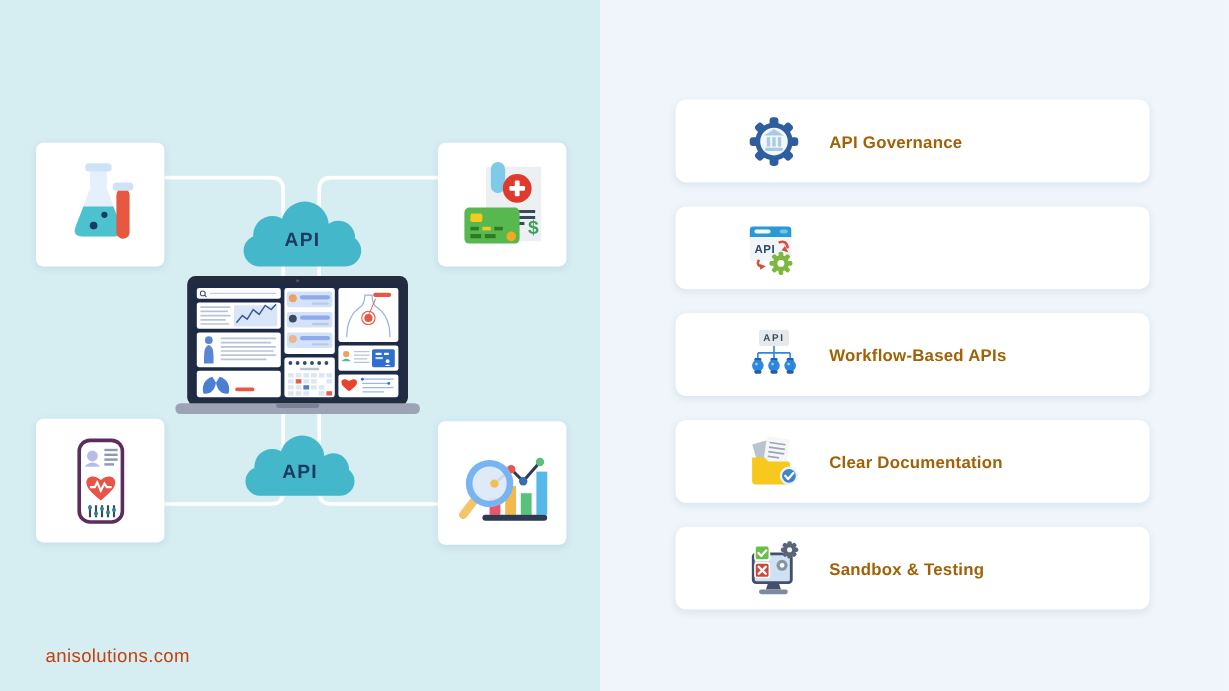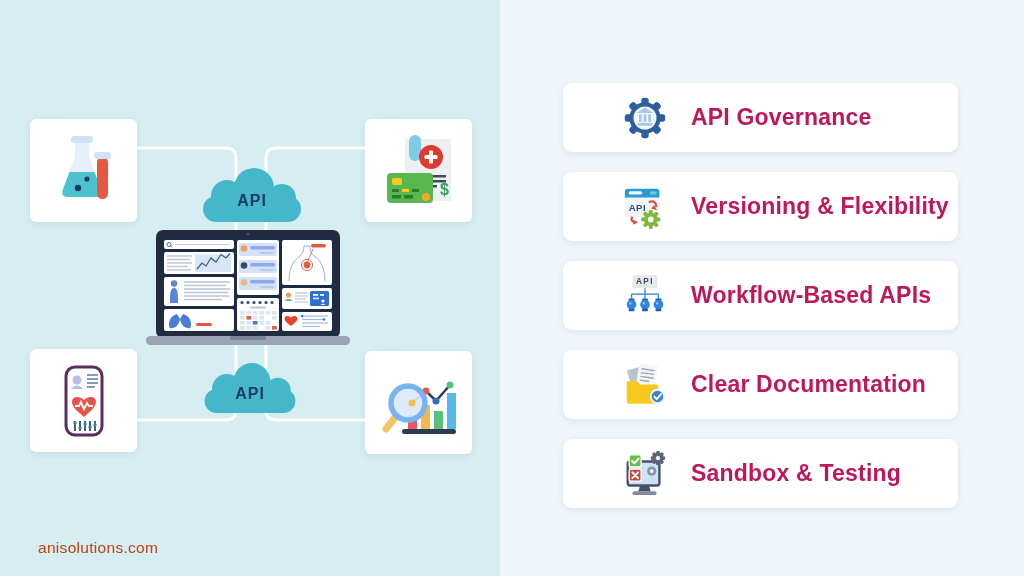--- a/index.html
+++ b/index.html
@@ -26,21 +26,21 @@
 
   .laptop { position:absolute; left:146px; top:227px; width:204px; height:122px; }
 
   .footer-text { position:absolute; left:38px; top:539px; font-size:15.5px; color:#c2410c; letter-spacing:.3px; }
 
   
   .right-panel { position:absolute; left:500px; top:0; width:524px; height:576px; }
   .feature-card { position:absolute; left:63px; width:395px; height:69px; background:#ffffff; border-radius:9px;
                   box-shadow:0 2px 6px rgba(110,140,175,.16); display:flex; align-items:center; padding-left:57px; }
   .feature-card .icon-box { width:50px; height:50px; flex:0 0 50px; margin-right:21px; display:flex; align-items:center; justify-content:center; }
-  .feature-label { font-size:23px; font-weight:600; color:#be185d; letter-spacing:.2px; }
+  .feature-label { font-size:14px; font-weight:600; color:#a16207; letter-spacing:.2px; }
   .fc-1 { top:83px; }  .fc-2 { top:172px; }  .fc-3 { top:261px; }  .fc-4 { top:350px; }  .fc-5 { top:439px; }
 </style>
 </head>
 <body>
 
 <div class="canvas">
 
   <div class="left-panel">
 
     <svg class="connectors" viewBox="0 0 500 576">
@@ -317,21 +317,20 @@
           <g fill="#7cb83e">
             <rect x="29" y="28" width="4" height="20" rx="1.5"></rect>
             <rect x="29" y="28" width="4" height="20" rx="1.5" transform="rotate(45 31 38)"></rect>
             <rect x="29" y="28" width="4" height="20" rx="1.5" transform="rotate(90 31 38)"></rect>
             <rect x="29" y="28" width="4" height="20" rx="1.5" transform="rotate(135 31 38)"></rect>
             <circle cx="31" cy="38" r="7"></circle>
           </g>
           <circle cx="31" cy="38" r="3" fill="#ffffff"></circle>
         </svg>
       </div>
-      <span class="feature-label">Versioning &amp; Flexibility</span>
     </div>
 
     <div class="feature-card fc-3">
       <div class="icon-box">
         <svg width="48" height="48" viewBox="0 0 50 50">
           <rect x="12" y="3" width="26" height="14" rx="2" fill="#e6e9ec"></rect>
           <text x="25" y="13" font-size="8.5" font-weight="bold" letter-spacing="1.5" fill="#3a4a5e" text-anchor="middle" font-family="Liberation Sans, sans-serif">API</text>
           <g fill="none" stroke="#2e86de" stroke-width="1.4">
             <line x1="25" y1="17" x2="25" y2="23"></line>
             <line x1="11" y1="23" x2="39" y2="23"></line>

